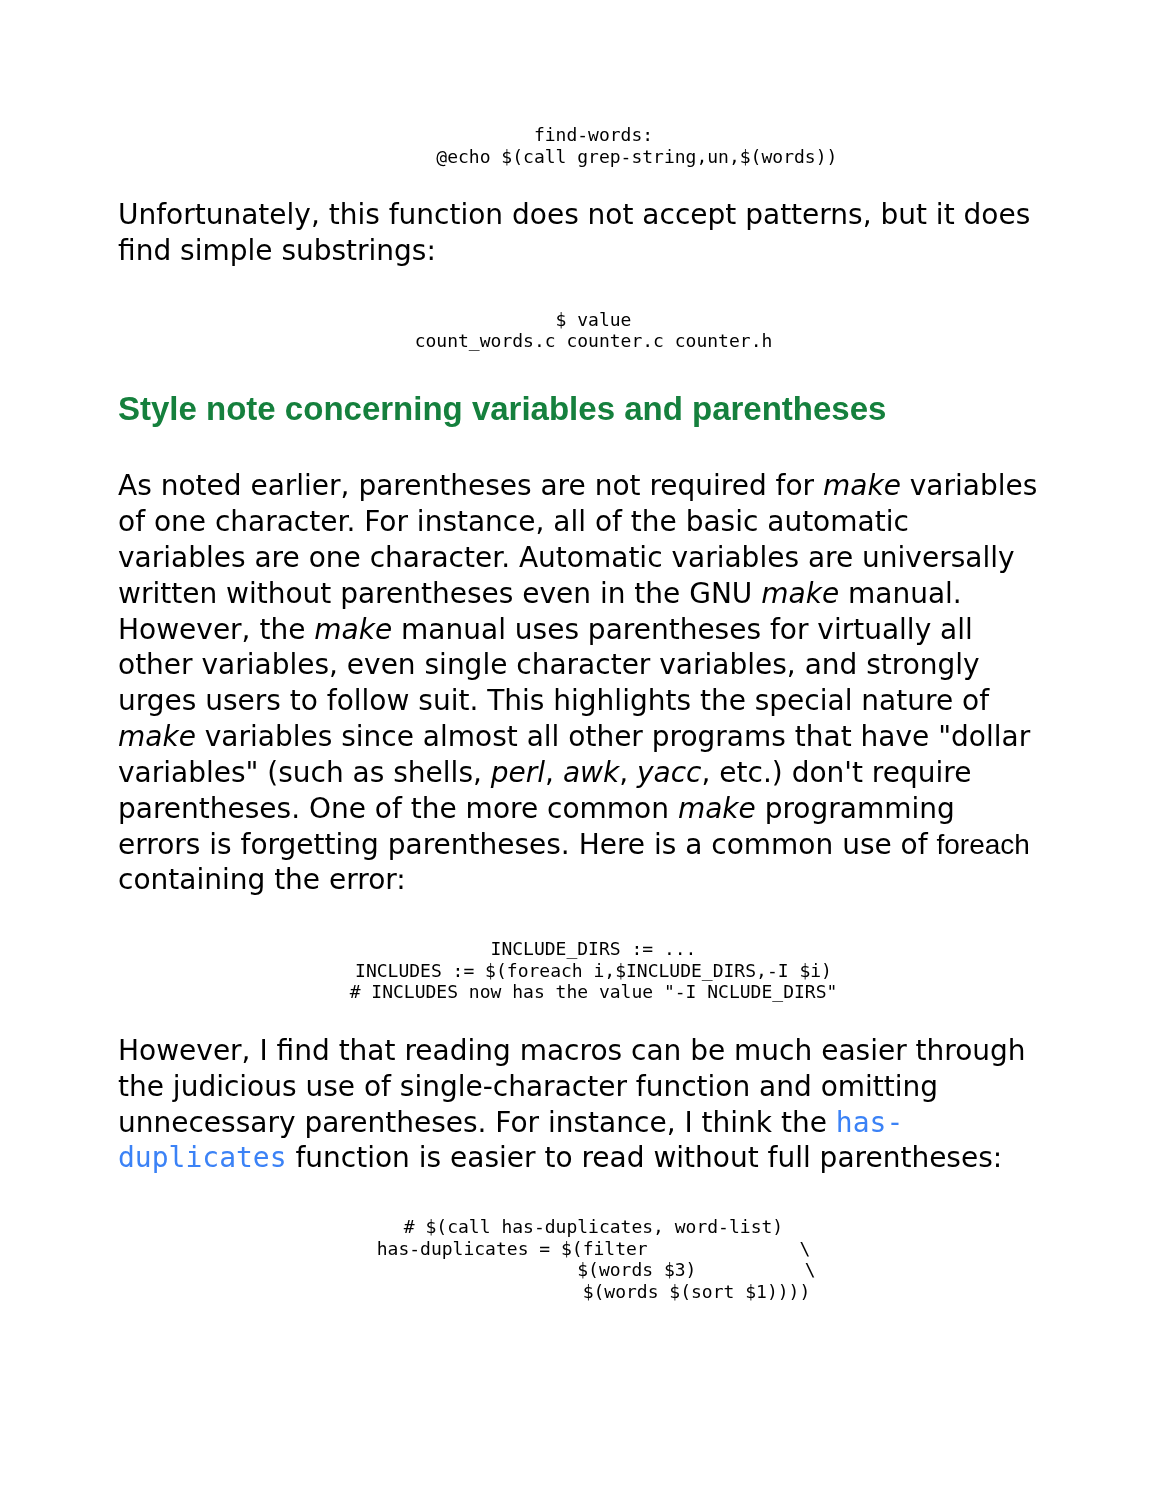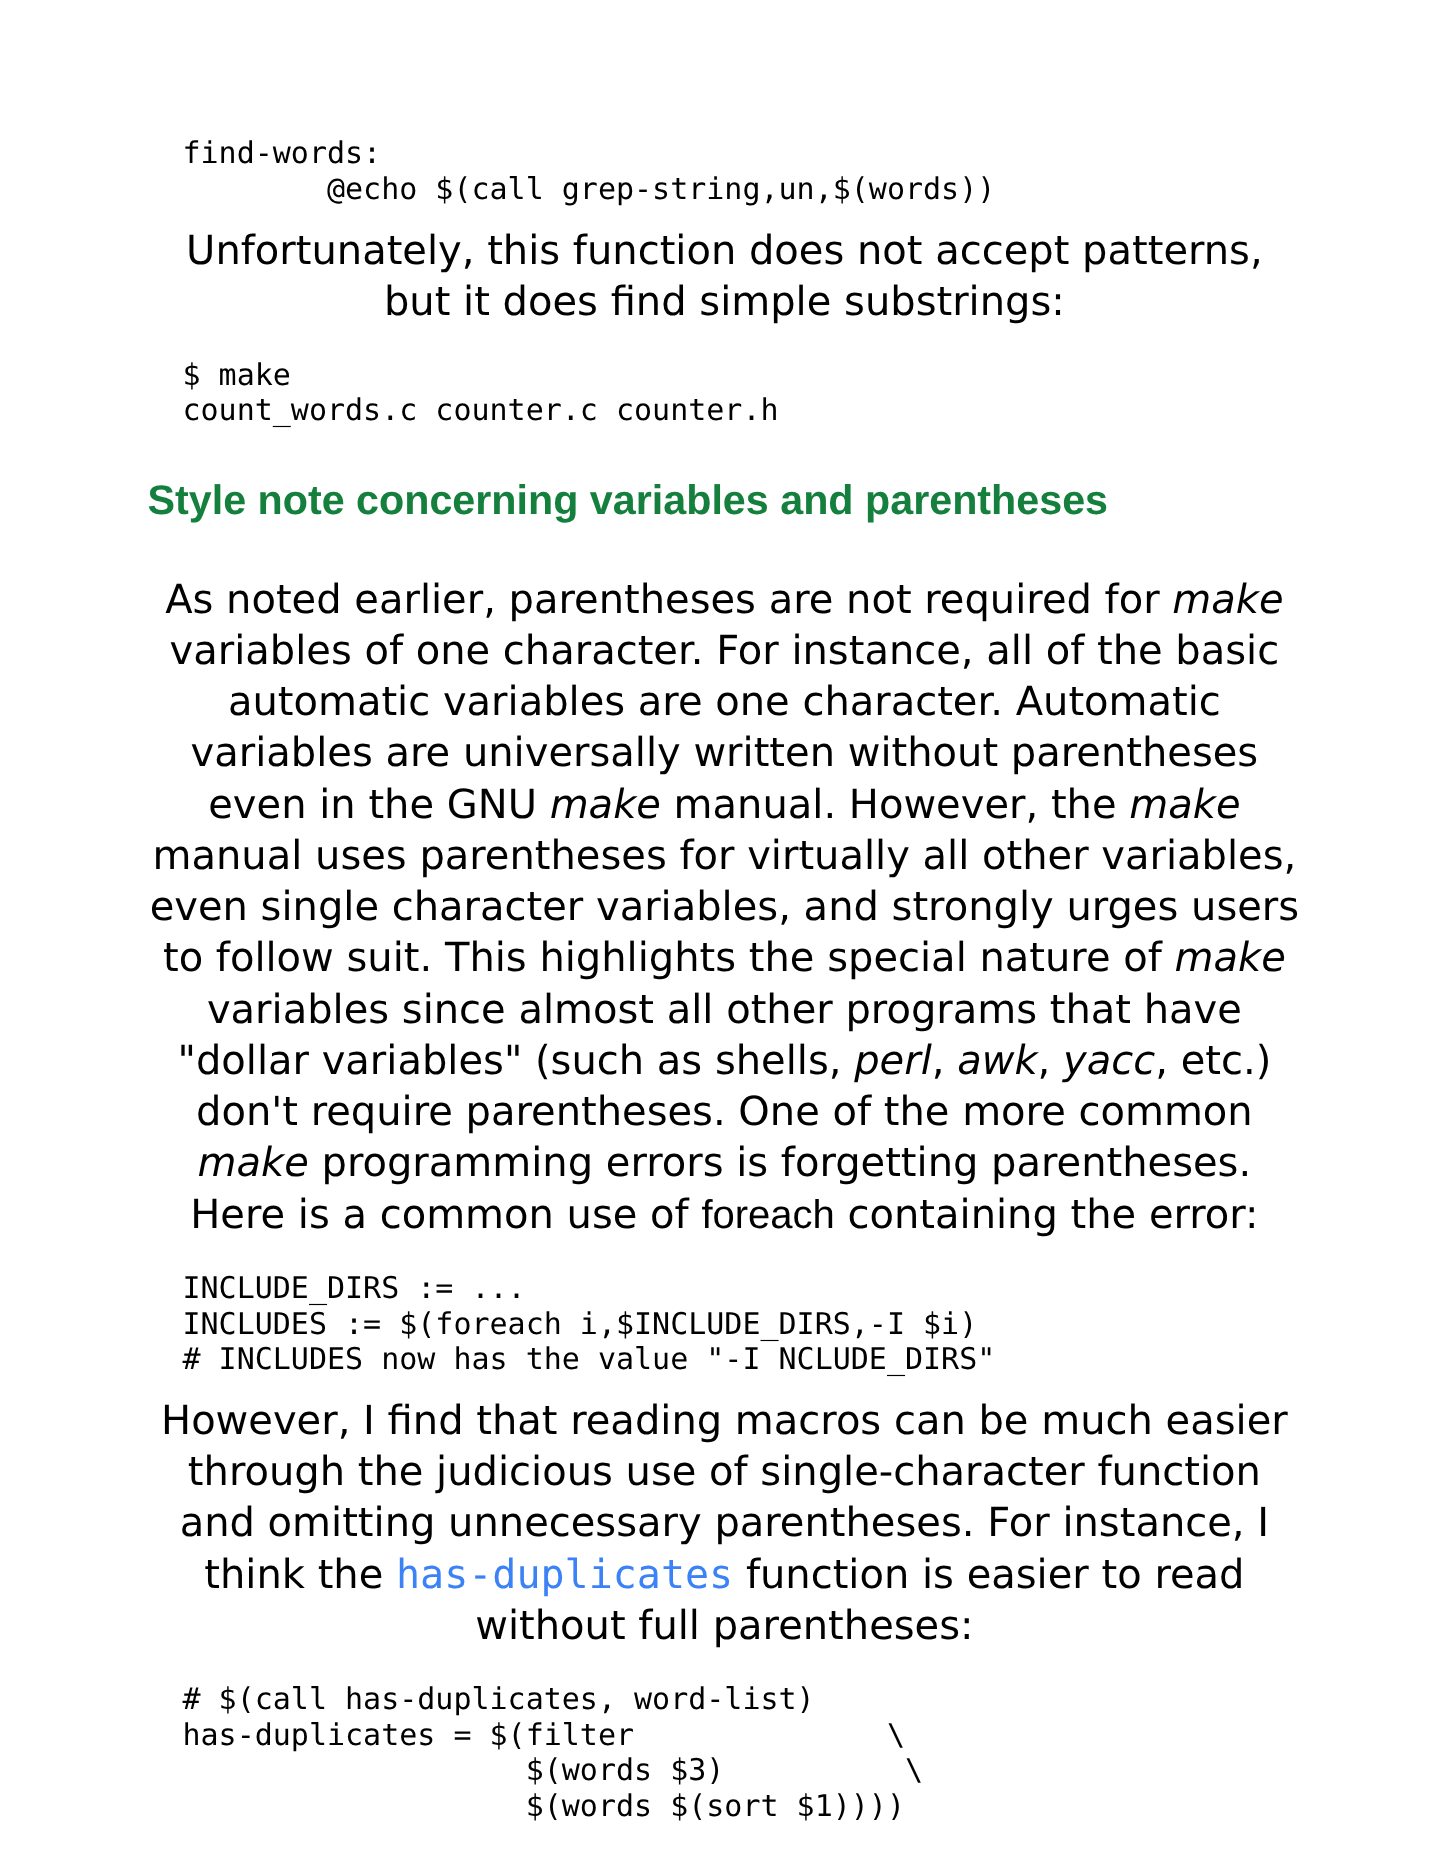--- a/index.html
+++ b/index.html
@@ -12,31 +12,31 @@
     min-height: 1500px;
     font-family: "DejaVu Sans", "Bitstream Vera Sans", Verdana, Arial, sans-serif;
     font-size: 30px;
     line-height: 1.28;
     color: #000;
     box-sizing: border-box;
     padding: 108px 118px 60px 118px;
   }
   pre.code {
     font-family: "DejaVu Sans Mono", "Bitstream Vera Sans Mono", "Courier New", monospace;
-    font-size: 24px;
+    font-size: 18px;
     line-height: 1.2;
     white-space: pre;
-    margin: 0;
+    margin: 16px;
     padding: 0 0 0 28px;
+    text-align: center;
   }
   p.para {
     margin: 0;
     padding: 0;
-    font-size: 32px;
-    text-align: center;
+    font-size: 28px;
   }
   .gap-small { height: 14px; }
   .gap-med   { height: 24px; }
   h2.section {
     font-family: Arial, "Liberation Sans", Helvetica, sans-serif;
     font-weight: bold;
     font-size: 33px;
     color: #15803d;
     margin: 36px 0 38px 0;
   }
@@ -55,21 +55,21 @@
 
 <pre class="code">find-words:
         @echo $(call grep-string,un,$(words))</pre>
 
 <div class="gap-small"></div>
 
 <p class="para">Unfortunately, this function does not accept patterns, but it does find simple substrings:</p>
 
 <div class="gap-med"></div>
 
-<pre class="code">$ make
+<pre class="code">$ value
 count_words.c counter.c counter.h</pre>
 
 <h2 class="section">Style note concerning variables and parentheses</h2>
 
 <p class="para">
   <span>As noted earlier, parentheses are not required for </span><em>make</em><span> variables of one character. For instance, all of the basic automatic variables are one character. Automatic variables are universally written without parentheses even in the GNU </span><em>make</em><span> manual. However, the </span><em>make</em><span> manual uses parentheses for virtually all other variables, even single character variables, and strongly urges users to follow suit. This highlights the special nature of </span><em>make</em><span> variables since almost all other programs that have "dollar variables" (such as shells, </span><em>perl</em><span>, </span><em>awk</em><span>, </span><em>yacc</em><span>, etc.) don't require parentheses. One of the more common </span><em>make</em><span> programming errors is forgetting parentheses. Here is a common use of </span><span class="mono">foreach</span><span> containing the error:</span>
 </p>
 
 <div class="gap-med"></div>
 

